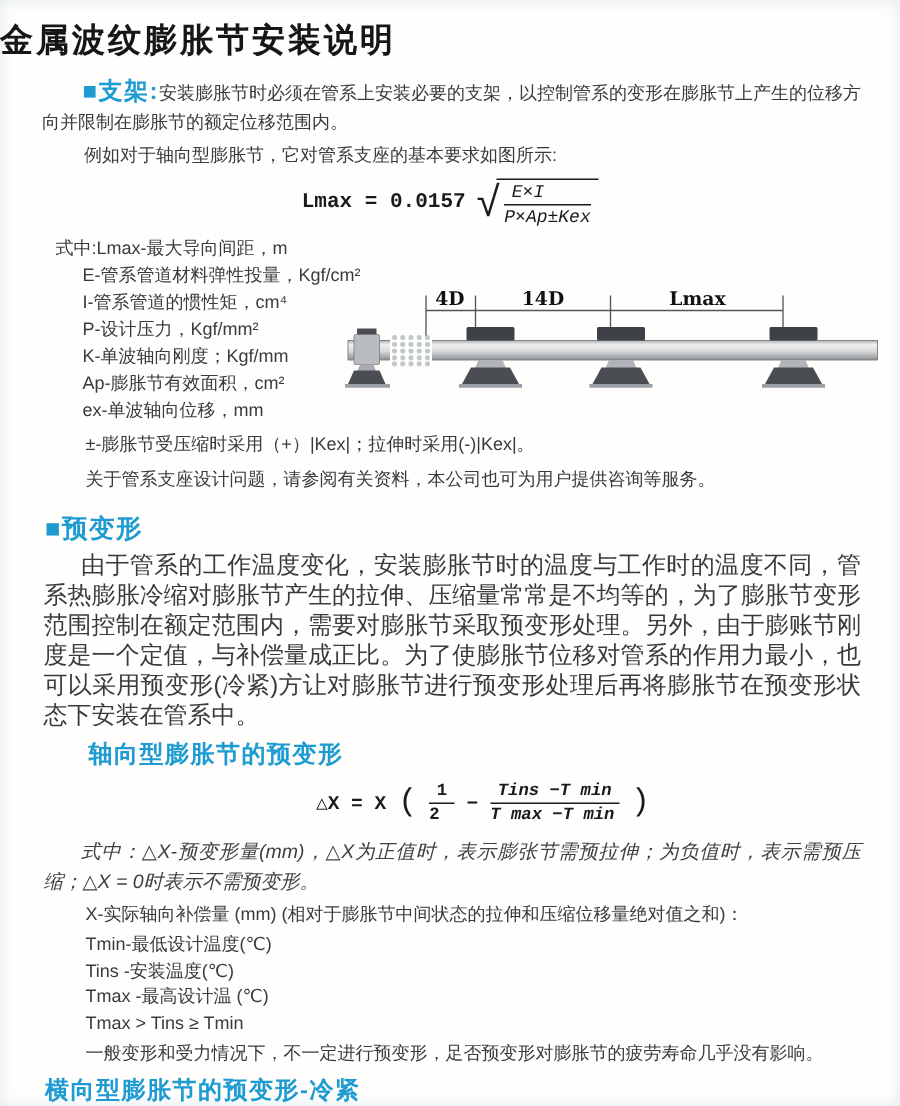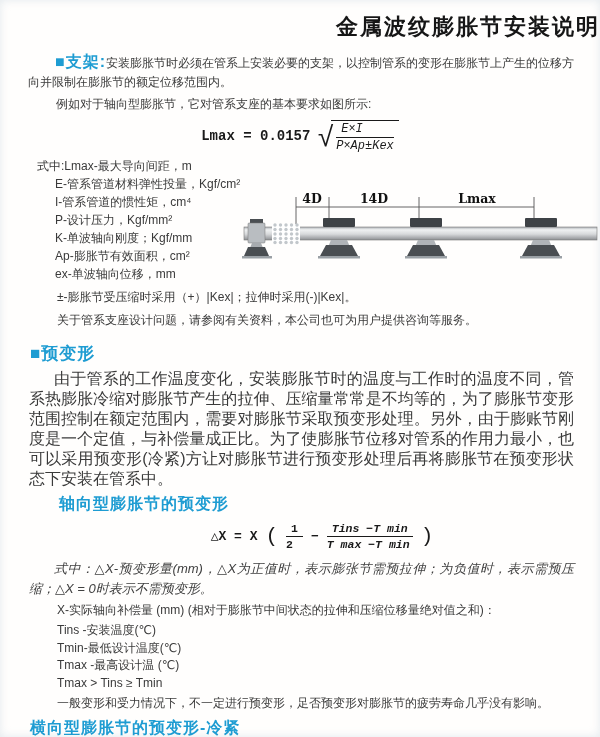--- a/index.html
+++ b/index.html
@@ -2,42 +2,42 @@
 <html><head>
 <meta charset="utf-8">
 <style>
   html,body { margin:0; padding:0; background:#eef1f3; }
   .page {
     position:relative; width:600px; height:737px; margin:0 auto;
     background:#fffefd; overflow:hidden;
     font-family:"Liberation Sans","DejaVu Sans",sans-serif;
     color:#333; box-shadow: inset 0 0 10px rgba(175,195,210,0.35);
   }
-  .doc-title { padding-top:12px; text-align:right; font-size:22px; font-weight:bold; color:#161616; letter-spacing:2px; }
+  .doc-title { padding-top:12px; text-align:left; font-size:22px; font-weight:bold; color:#161616; letter-spacing:2px; }
 
   .para1 { margin:10px 24px 0 28px; text-indent:27px; line-height:19px; font-size:12px; color:#3a3a3a; }
   .inline-heading { font-size:16px; font-weight:bold; letter-spacing:1px; }
   .example-line { margin:4px 24px 0 56px; font-size:12px; color:#3a3a3a; }
 
   .formula { text-align:center; font-family:Liberation Mono, monospace; color:#1a1a1a; }
   .formula1 { margin-top:7px; height:32px; display:flex; align-items:center; justify-content:center; }
   .f-lhs { font-weight:bold; font-size:14px; margin-right:7px; }
   .root { display:inline-flex; align-items:center; }
   .root-sign { font-size:28px; font-weight:400; line-height:1; margin-right:-3px; position:relative; top:3px; }
   .radicand { border-top:1.6px solid #1a1a1a; padding:1px 5px 0 5px; }
   .frac { display:inline-block; text-align:left; vertical-align:middle; }
   .frac .num { display:block; border-bottom:1px solid #1a1a1a; padding:0 5px 1px 5px; }
   .frac .den { display:block; padding-top:1px; }
   .math-var { font-style:italic; font-size:12px; }
 
   .defs { margin:5px 0 4px 37px; width:250px; font-size:12px; line-height:18px; color:#3a3a3a; }
   .defs .def-line { white-space:nowrap; }
   .defs .def-line:nth-child(n+2) { margin-left:18px; }
 
-  .diagram { position:absolute; left:242px; top:190px; }
+  .diagram { position:absolute; left:230px; top:190px; }
 
   .sign-note { margin:6px 10px 0 57px; font-size:12px; color:#3a3a3a; white-space:nowrap; }
   .service-note { margin:6px 24px 0 57px; font-size:12px; color:#3a3a3a; }
 
   .section-heading { margin:13px 0 0 30px; font-size:17px; font-weight:bold; letter-spacing:1px; }
   .pre-para { margin:4px 26px 0 29px; font-size:16px; line-height:20px; text-indent:25px; text-align:justify; color:#3a3a3a; }
 
   .sub-heading { font-size:16px; font-weight:bold; letter-spacing:1px; }
   .axial-heading { margin:5px 0 0 59px; }
   .lateral-heading { margin:6px 0 0 30px; }
@@ -194,22 +194,22 @@
       <span class="num">Tins −T min</span>
       <span class="den">T max −T min</span>
     </span>
     <span class="paren">)</span>
   </div>
 
   <div class="explain">式中：△X-预变形量(mm)，△X为正值时，表示膨张节需预拉伸；为负值时，表示需预压缩；△X = 0时表示不需预变形。</div>
   <div class="x-def">X-实际轴向补偿量 (mm) (相对于膨胀节中间状态的拉伸和压缩位移量绝对值之和)：</div>
 
   <div class="temps">
+    <div>Tmin-最低设计温度(℃)</div>
     <div>Tins -安装温度(℃)</div>
-    <div>Tmin-最低设计温度(℃)</div>
     <div>Tmax -最高设计温 (℃)</div>
     <div>Tmax &gt; Tins ≥ Tmin</div>
   </div>
 
   <div class="axial-note">一般变形和受力情况下，不一定进行预变形，足否预变形对膨胀节的疲劳寿命几乎没有影响。</div>
 
   <div class="sub-heading lateral-heading accent" style="color: rgb(30, 156, 210);">横向型膨胀节的预变形-冷紧</div>
 
   <div class="formula formula3">
     <span>△Y =</span>

